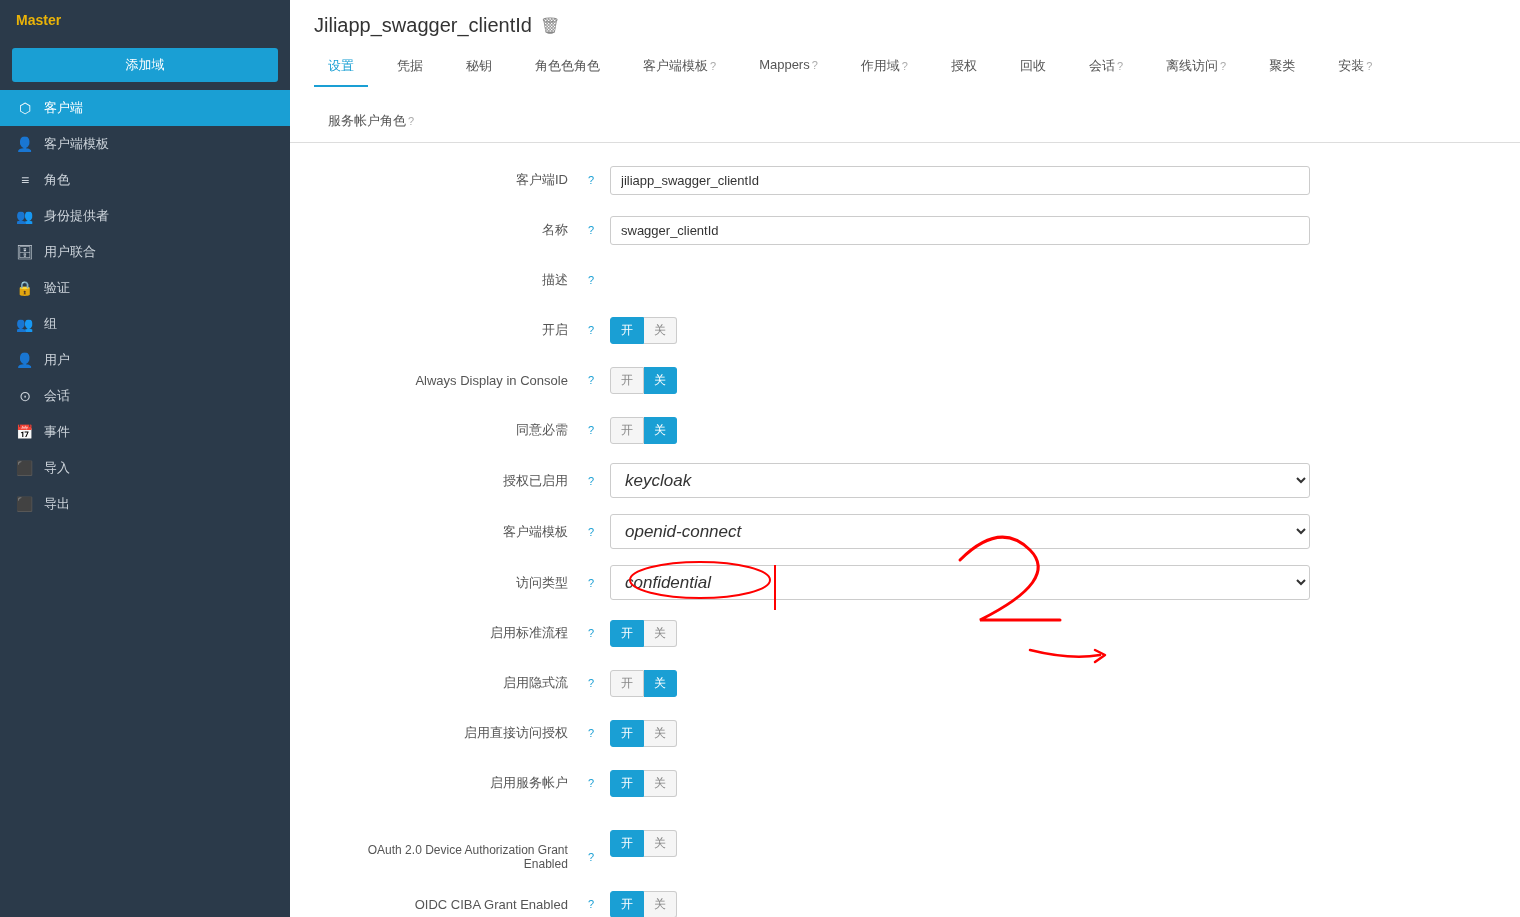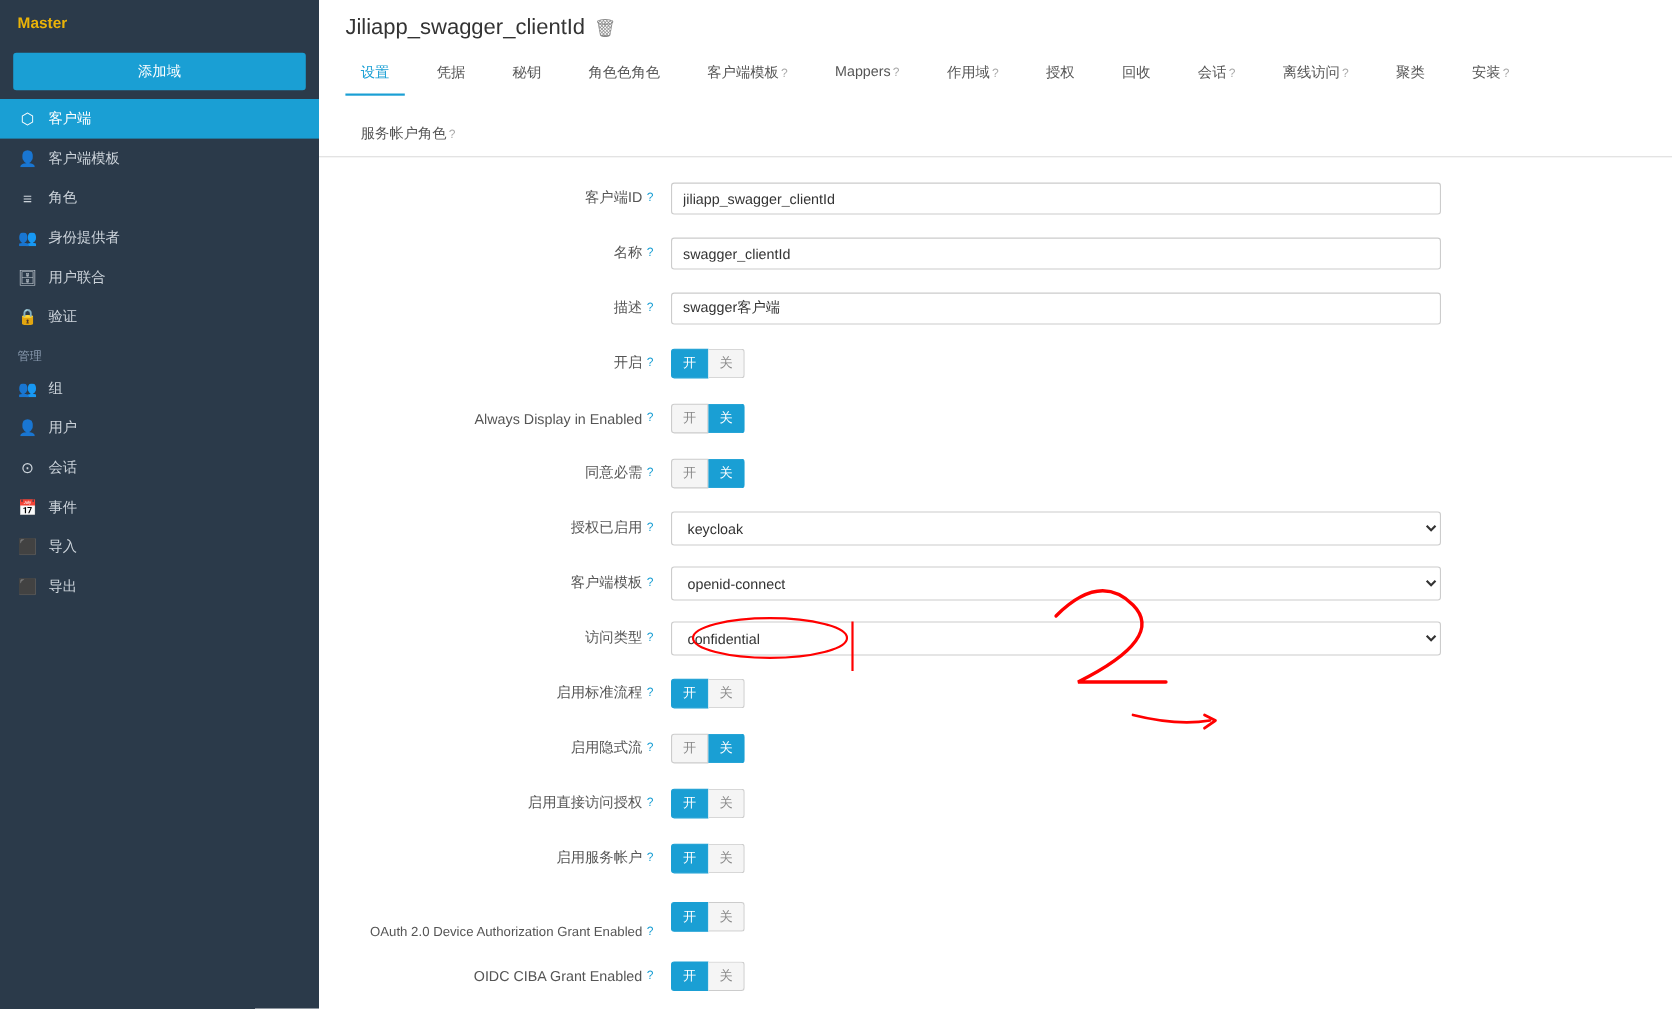--- a/index.html
+++ b/index.html
@@ -102,21 +102,21 @@
     .form-label {
       width: 280px;
       min-width: 280px;
       text-align: right;
       padding-right: 16px;
       color: #555;
       font-size: 13px;
       display: flex;
       align-items: center;
       justify-content: flex-end;
-      gap: 4px;
+      gap: 20px;
     }
     .form-label .help-q {
       color: #1a9fd4;
       font-size: 11px;
       cursor: pointer;
     }
     .form-control {
       flex: 1;
       max-width: 700px;
     }
@@ -127,25 +127,26 @@
       border-radius: 3px;
       font-size: 13px;
       color: #333;
       outline: none;
     }
     .form-select {
       width: 100%;
       padding: 6px 10px;
       border: 1px solid #ccc;
       border-radius: 3px;
-      font-size: 13px;
+      font-size: 17px;
       color: #333;
       background: #fff;
       appearance: auto;
       outline: none;
+      font-style: italic;
     }
 
     
     .toggle {
       display: flex;
       align-items: center;
       gap: 0;
     }
     .toggle-on {
       background: #1a9fd4;
@@ -218,21 +219,20 @@
   </div>
   <div class="sidebar-item">
     <span class="icon">🗄</span>
     <span>用户联合</span>
   </div>
   <div class="sidebar-item">
     <span class="icon">🔒</span>
     <span>验证</span>
   </div>
 
-  <div class="sidebar-section-label">管理</div>
 
   <div class="sidebar-item">
     <span class="icon">👥</span>
     <span>组</span>
   </div>
   <div class="sidebar-item">
     <span class="icon">👤</span>
     <span>用户</span>
   </div>
   <div class="sidebar-item">
@@ -325,41 +325,38 @@
       <div class="form-control">
         <input class="form-input" type="text" value="swagger_clientId" style="">
       </div>
     </div>
 
     <div class="form-row">
       <div class="form-label">
         <span>描述</span>
         <span class="help-q">?</span>
       </div>
-      <div class="form-control">
-        <input class="form-input" type="text" value="swagger客户端" style="">
-      </div>
     </div>
 
     <div class="form-row">
       <div class="form-label">
         <span>开启</span>
         <span class="help-q">?</span>
       </div>
       <div class="form-control">
         <div class="toggle">
           <button class="toggle-on">开</button>
           <button class="toggle-off-btn">关</button>
         </div>
       </div>
     </div>
 
     <div class="form-row">
       <div class="form-label">
-        <span>Always Display in Enabled</span>
+        <span>Always Display in Console</span>
         <span class="help-q">?</span>
       </div>
       <div class="form-control">
         <div class="toggle">
           <button class="toggle-off">开</button>
           <button class="toggle-on-btn">关</button>
         </div>
       </div>
     </div>
 

